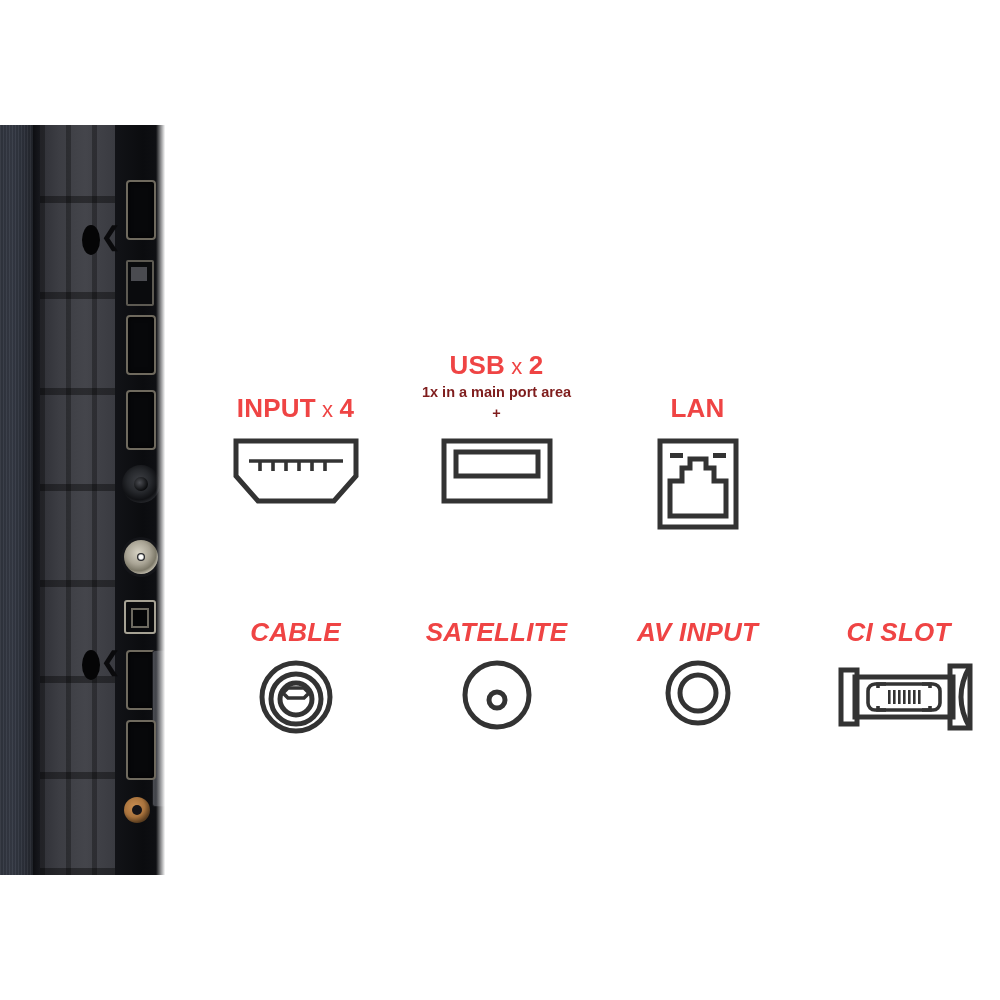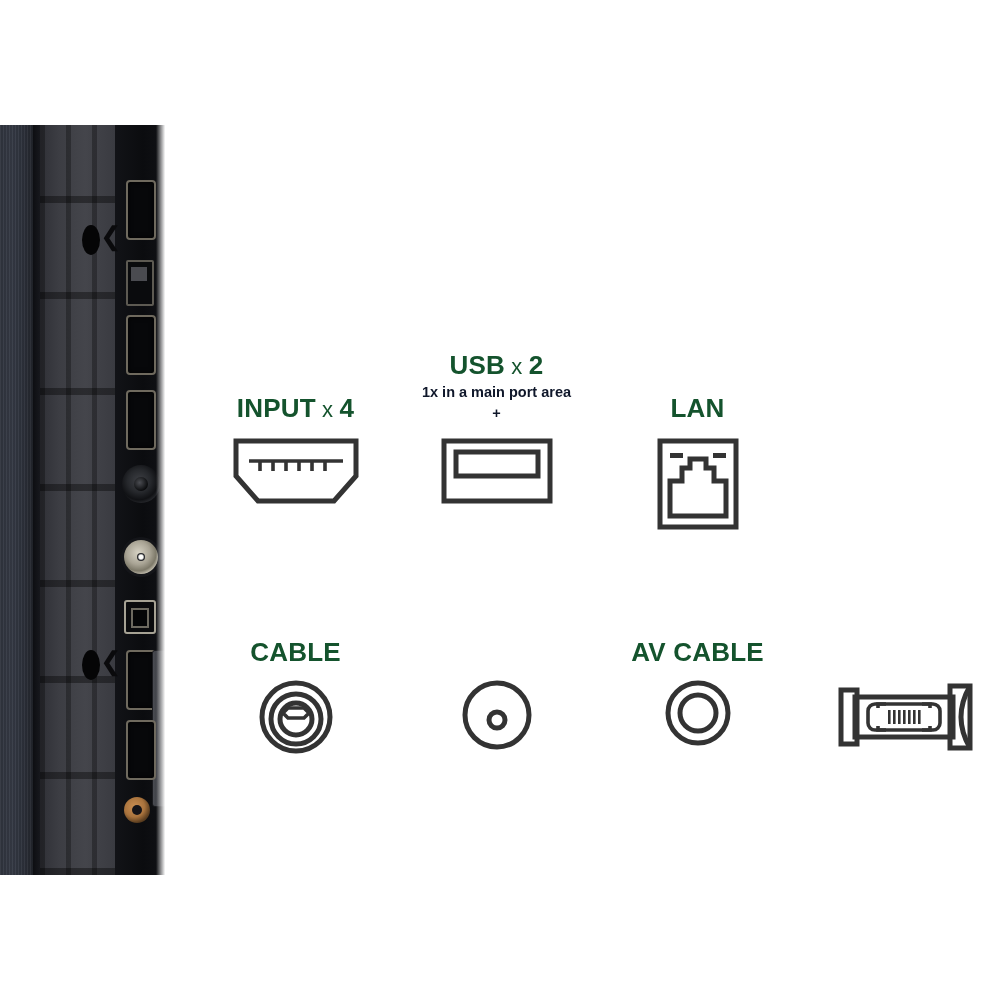--- a/index.html
+++ b/index.html
@@ -169,53 +169,53 @@
     top: 0;
     width: 805px;
     height: 1000px;
   }
   .row {
     position: absolute;
     width: 100%;
     display: flex;
   }
   #row-top    { top: 290px; height: 240px; }
-  #row-bottom { top: 600px; height: 160px; }
+  #row-bottom { top: 580px; height: 160px; font-style: italic; }
 
   .cell {
     position: relative;
     width: 201px;
     display: flex;
     flex-direction: column;
     align-items: center;
     justify-content: flex-end;
   }
   .cell .labels {
     text-align: center;
     width: 100%;
   }
   .title {
     font-size: 26px;
     font-weight: bold;
     letter-spacing: .2px;
-    color: #14532d;
+    color: #ef4444;
     white-space: nowrap;
   }
   .title .mult {
     font-weight: normal;
     font-size: 22px;
   }
   .title .num {
     font-weight: bold;
     font-size: 26px;
   }
   .sub {
     font-size: 14.5px;
     font-weight: bold;
-    color: #0f172a;
+    color: #7f1d1d;
     line-height: 1.45;
     white-space: nowrap;
   }
   .icon-wrap {
     margin-top: 14px;
     height: 92px;
     display: flex;
     align-items: flex-start;
     justify-content: center;
   }
@@ -329,41 +329,47 @@
         <svg width="74" height="74" viewBox="0 0 74 74">
           <circle class="stroke" cx="37" cy="37" r="34"></circle>
           <circle class="stroke" cx="37" cy="39" r="25"></circle>
           <circle class="stroke" cx="37" cy="39" r="16"></circle>
           <path class="stroke-thin" d="M24 33 L29 28 H45 L50 33 L45 38 H29 Z"></path>
         </svg>
       </div>
     </div>
 
     <div class="cell bottom">
+      <div class="labels">
+        <div class="title">SATELLITE</div>
+      </div>
       <div class="icon-wrap">
         <svg width="70" height="70" viewBox="0 0 70 70">
           <circle class="stroke" cx="35" cy="35" r="32"></circle>
           <circle class="stroke" cx="35" cy="40" r="8"></circle>
         </svg>
       </div>
     </div>
 
     <div class="cell bottom">
       <div class="labels">
-        <div class="title">AV CABLE</div>
+        <div class="title">AV INPUT</div>
       </div>
       <div class="icon-wrap">
         <svg width="66" height="66" viewBox="0 0 66 66">
           <circle class="stroke" cx="33" cy="33" r="30"></circle>
           <circle class="stroke" cx="33" cy="33" r="18"></circle>
         </svg>
       </div>
     </div>
 
     <div class="cell bottom">
+      <div class="labels">
+        <div class="title">CI SLOT</div>
+      </div>
       <div class="icon-wrap" style="position:relative; left:14px;">
         <svg width="150" height="74" viewBox="0 0 150 74">
           <rect class="stroke" x="3" y="10" width="16" height="54"></rect>
           <rect class="stroke" x="17" y="17" width="98" height="40"></rect>
           <rect class="stroke" x="112" y="6" width="20" height="62"></rect>
           <path class="stroke" d="M132 6 q-18 31 0 62"></path>
           <rect class="stroke-thin" x="30" y="24" width="72" height="26" rx="7" ry="7"></rect>
           <path class="stroke-thin" d="M40 28 V24 H48 M84 24 H92 V28 M92 46 V50 H84 M48 50 H40 V46"></path>
           <g class="fillmark">
             <rect x="50" y="30" width="2.6" height="14"></rect>

